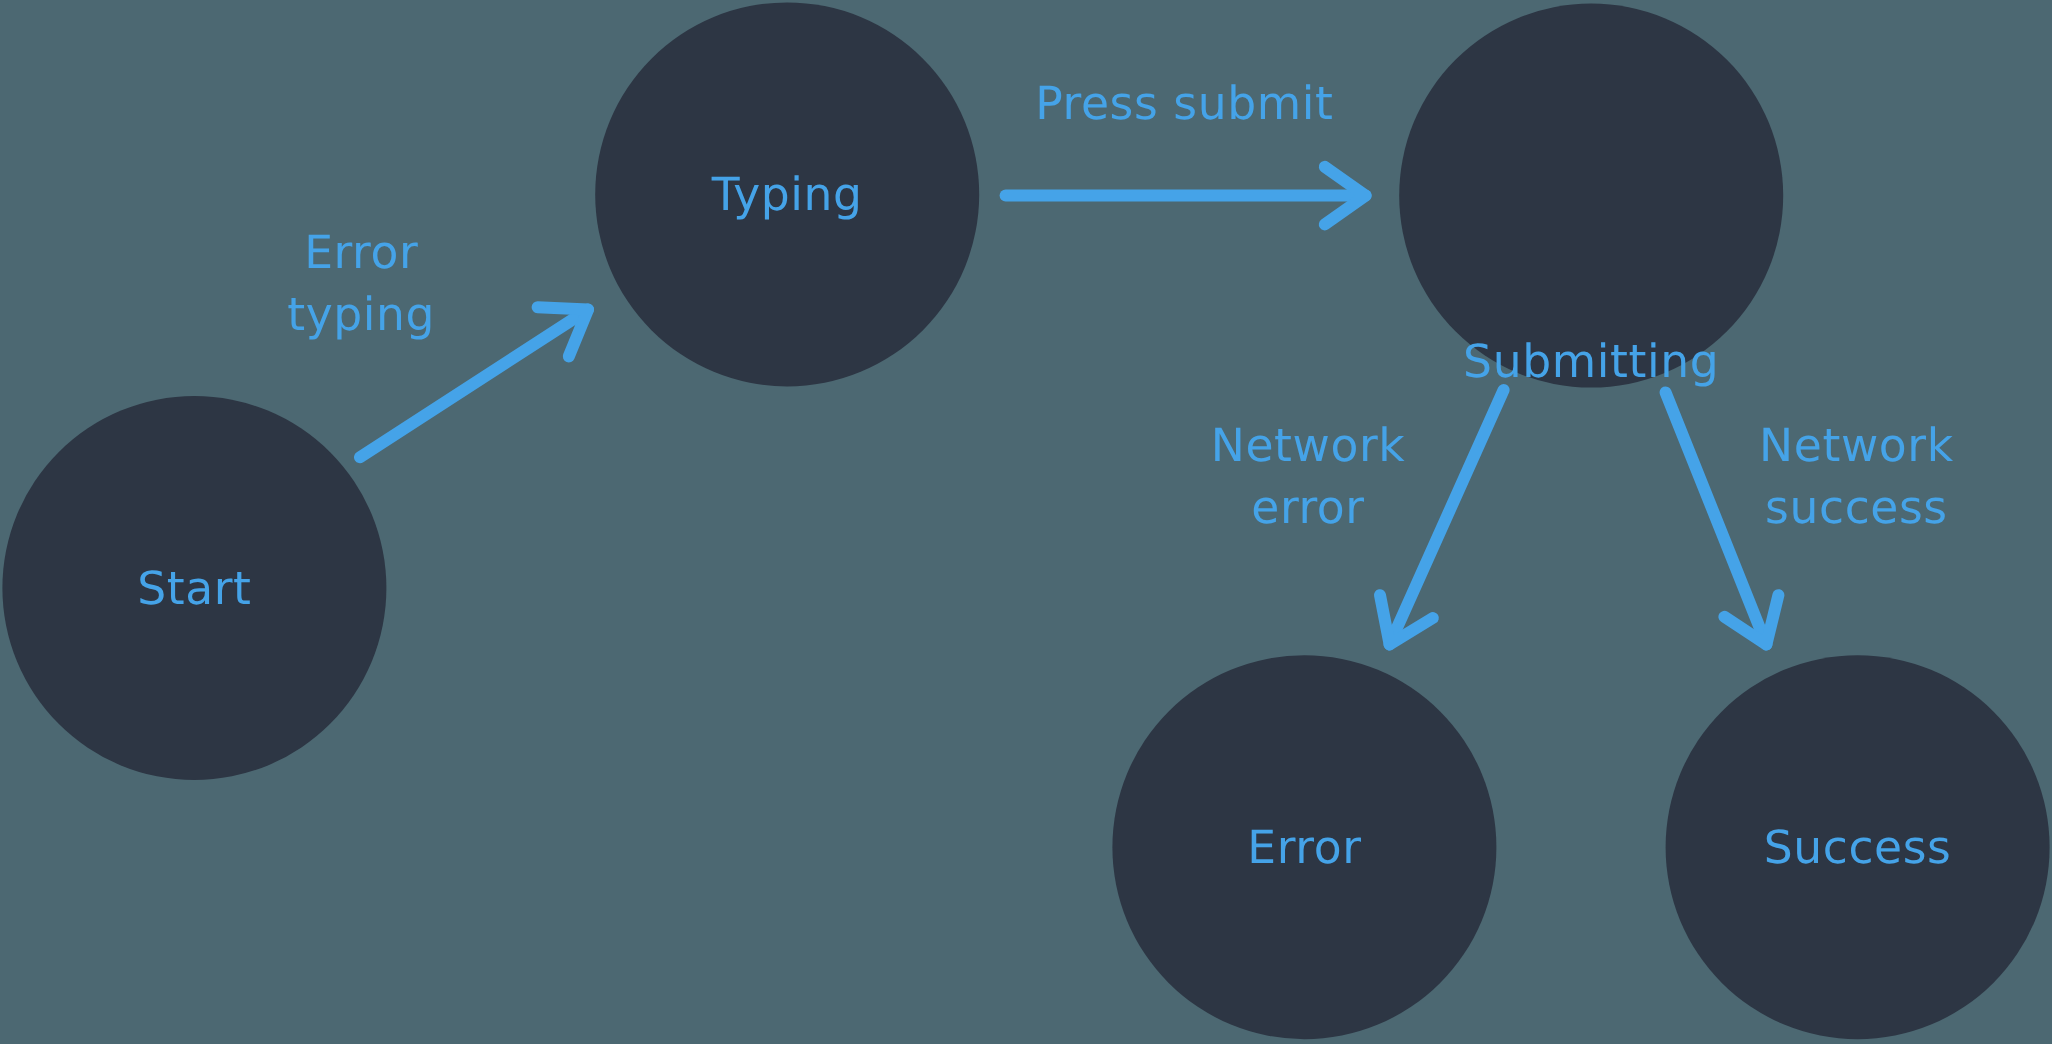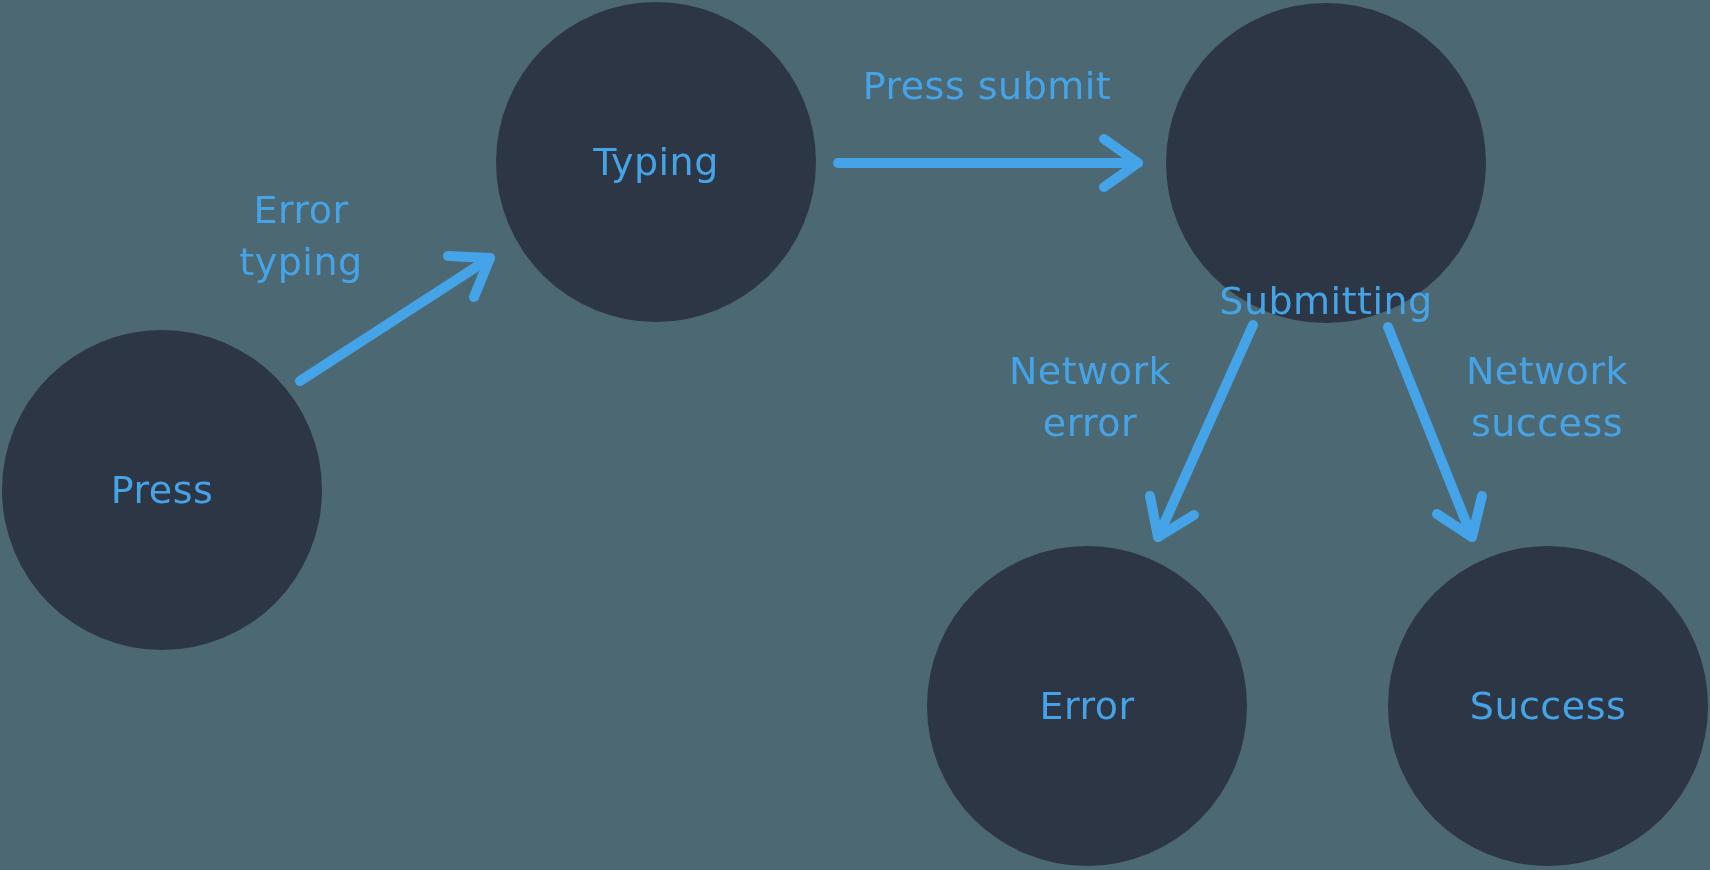--- a/index.html
+++ b/index.html
@@ -90,21 +90,21 @@
       <path d="M1253 325 L1158 537"></path>
       <path d="M1194 515 L1158 537 L1150 496"></path>
     </g>
     <g>
       <path d="M1388 327 L1472 537"></path>
       <path d="M1437 514 L1472 537 L1482 496"></path>
     </g>
   </svg>
 
   <div class="state-node node-empty">
-    <span class="state-label">Press</span>
+    <span class="state-label">Start</span>
   </div>
   <div class="state-node node-typing">
     <span class="state-label">Typing</span>
   </div>
   <div class="state-node node-submitting">
     <span class="state-label">Submitting</span>
   </div>
   <div class="state-node node-error">
     <span class="state-label">Error</span>
   </div>

